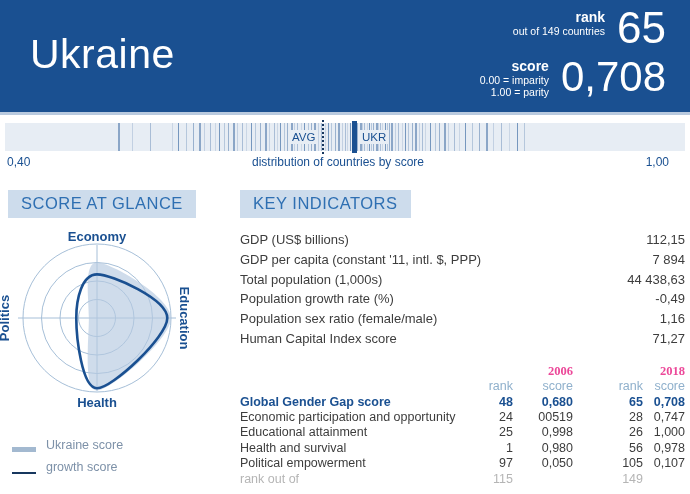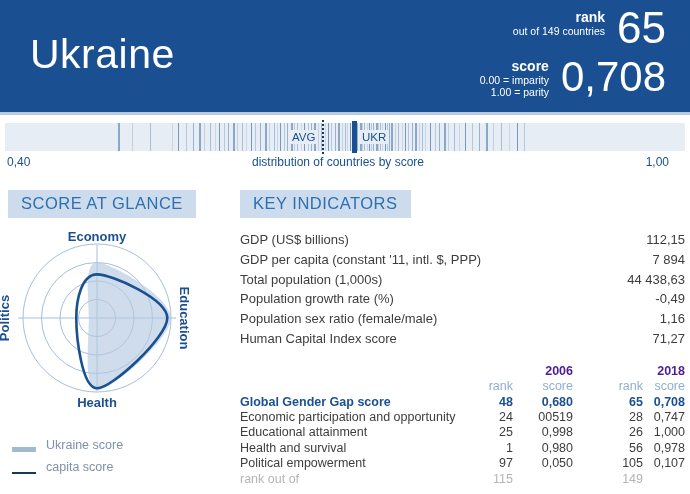--- a/index.html
+++ b/index.html
@@ -52,21 +52,21 @@
   
   .ki-list { margin:12px 0 0 5px; }
   .ki-row { display:flex; justify-content:space-between; font-size:13px; color:#3d3d3d;
             line-height:19.8px; }
   .ki-row .val { text-align:right; }
 
   
   .tbl { display:grid; grid-template-columns:1fr 43px 60px 70px 42px;
          margin:15px 0 0 5px; font-size:12.5px; line-height:15.4px; color:#3d3d3d; }
   .tbl .num { text-align:right; }
-  .year-cell { font-weight:bold; color:#4c1d95; }
+  .year-cell { font-weight:bold; color:#ec4899;font-family:Liberation Serif, serif; }
   .colhead { color:#8fb0cc; }
   .row-bold { font-weight:bold; color:#1a5091; }
   .row-muted { color:#b5b5b5; }
 </style>
 </head>
 <body>
 
 <div class="header">
   <h1 class="country">Ukraine</h1>
   <div class="header-right">
@@ -214,21 +214,21 @@
       </svg>
     </div>
 
     <div class="legend">
       <div class="leg-row">
         <span class="leg-swatch"></span>
         <span>Ukraine score</span>
       </div>
       <div class="leg-row">
         <span class="leg-line"></span>
-        <span>capita score</span>
+        <span>growth score</span>
       </div>
     </div>
   </div>
 
   <div class="right-col">
     <div class="section-h">KEY INDICATORS</div>
 
     <div class="ki-list">
       <div class="ki-row">
         <span>GDP (US$ billions)</span>

